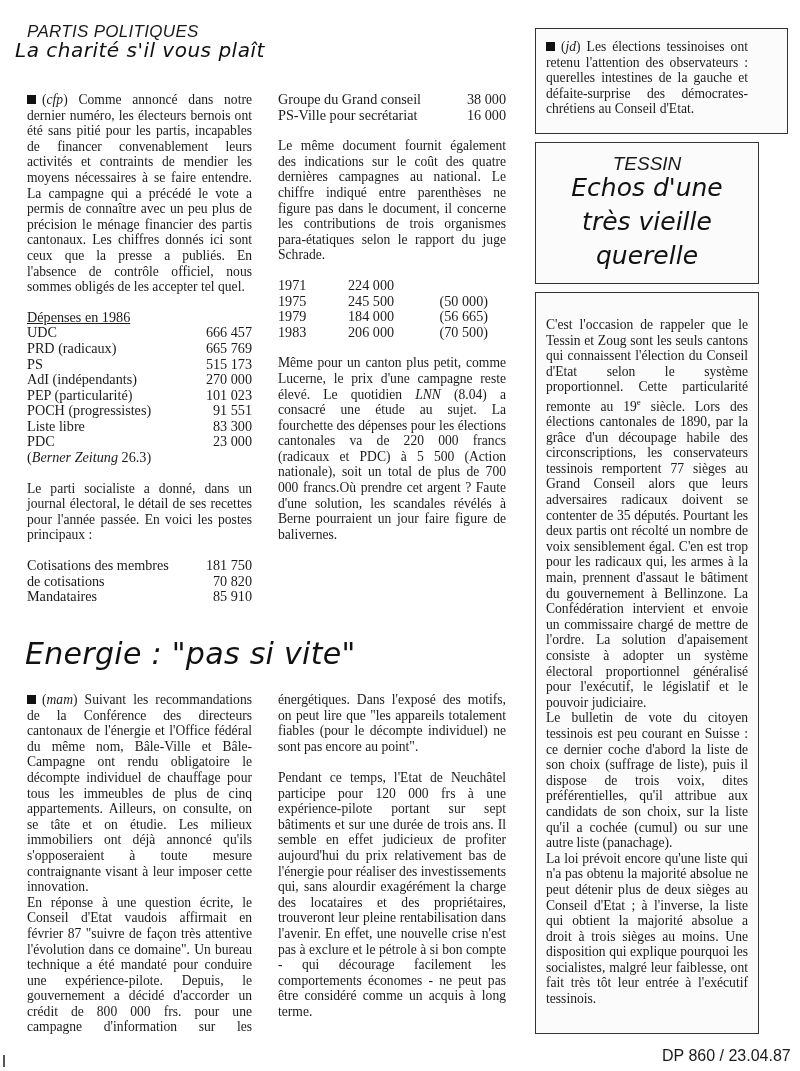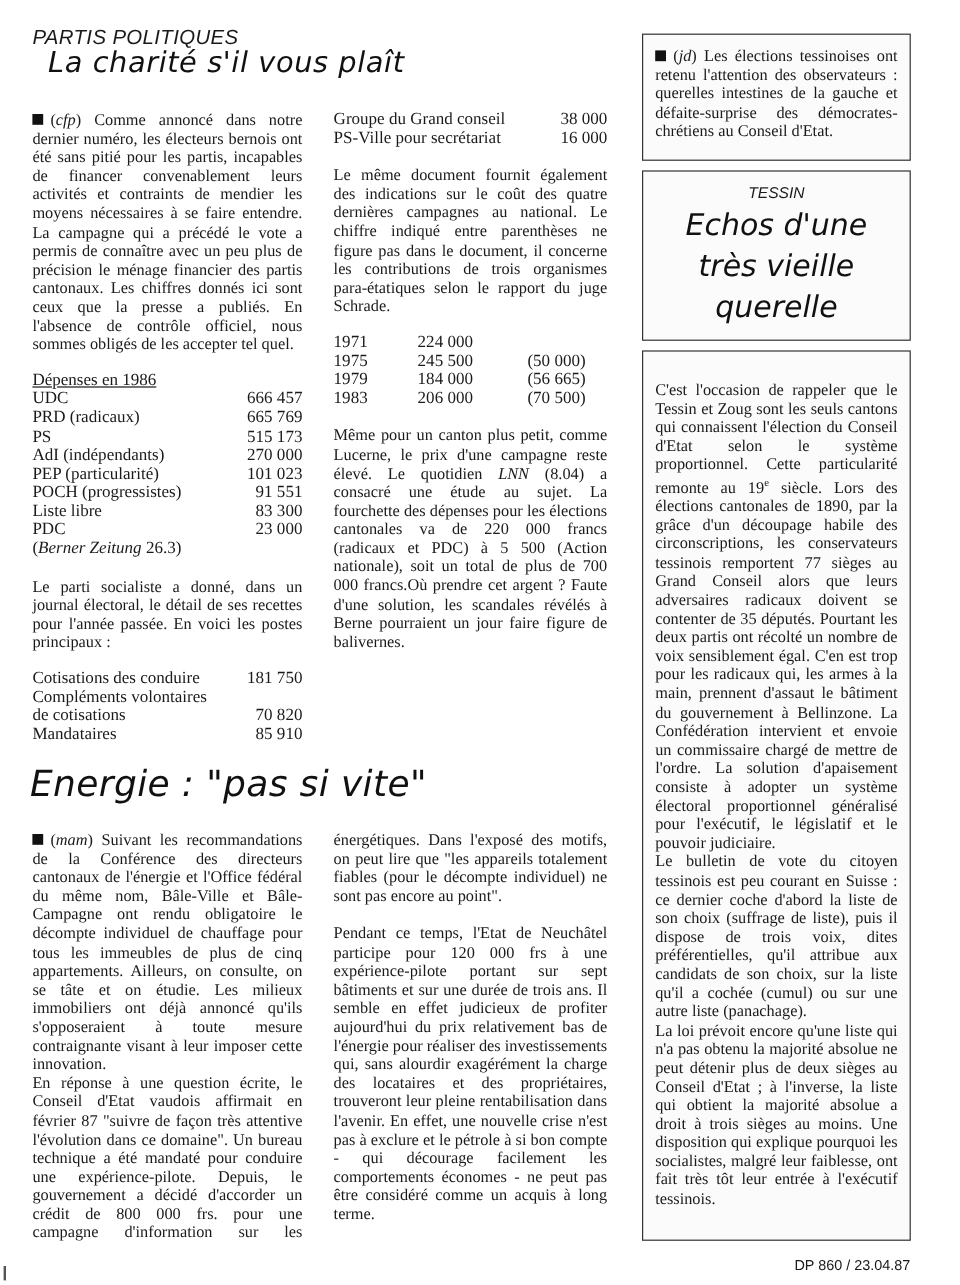--- a/index.html
+++ b/index.html
@@ -8,28 +8,28 @@
   .headline { position: absolute; font-family: "DejaVu Sans", sans-serif; font-style: italic; margin: 0; font-weight: normal; color: #111; }
   .col { position: absolute; font-family: "Liberation Serif", serif; font-size: 13.6px; line-height: 15.6px; text-align: justify; hyphens: manual; }
   .col p { margin: 0; }
   .bullet { display: inline-block; width: 9px; height: 9px; background: #111; margin-right: 6px; vertical-align: 0px; }
   .gap { height: 15px; }
   table.fig { border-collapse: collapse; font-family: "Liberation Serif", serif; font-size: 14.2px; line-height: 15.6px; width: 100%; }
   table.fig td { padding: 0; vertical-align: top; }
   td.num { text-align: right; white-space: nowrap; }
   .underline { text-decoration: underline; }
   .box { position: absolute; border: 1.5px solid #333; background: #fbfbfb; }
-  .footer { position: absolute; font-family: "Liberation Sans", sans-serif; font-size: 12px; }
+  .footer { position: absolute; font-family: "Liberation Sans", sans-serif; font-size: 16px; }
   .margin-mark { position: absolute; width: 2px; background: #555; }
 </style>
 </head>
 <body>
 
 <div class="kicker" style="left:27px; top:22px;">PARTIS POLITIQUES</div>
-<h1 class="headline" style="left:40px; top:38px; font-size:24px; letter-spacing:0.5px;">La charité s'il vous plaît</h1>
+<h1 class="headline" style="left:15px; top:38px; font-size:20px; letter-spacing:0.5px;">La charité s'il vous plaît</h1>
 
 <div class="col" style="left:27px; top:92px; width:225px;">
   <p>
     <span class="bullet"></span>(<i>cfp</i>) <span>Comme annoncé dans notre dernier numéro, les électeurs bernois ont été sans pitié pour les partis, incapables de financer convenablement leurs activités et contraints de mendier les moyens nécessaires à se faire entendre. La campagne qui a précédé le vote a permis de connaître avec un peu plus de précision le ménage financier des partis cantonaux. Les chiffres donnés ici sont ceux que la presse a publiés. En l'absence de contrôle officiel, nous sommes obligés de les accepter tel quel.</span>
   </p>
   <div class="gap"></div>
   <table class="fig">
     <tbody>
         <tr>
           <td colspan="2" class="underline">Dépenses en 1986</td>
@@ -70,26 +70,22 @@
           <td colspan="2">(<i>Berner Zeitung</i> <span>26.3</span>)</td>
         </tr>
   </tbody>
     </table>
   <div class="gap"></div>
   <p>Le parti socialiste a donné, dans un journal électoral, le détail de ses recettes pour l'année passée. En voici les postes principaux :</p>
   <div class="gap"></div>
   <table class="fig">
     <tbody>
         <tr>
-          <td>Cotisations des conduire</td>
+          <td>Cotisations des membres</td>
           <td class="num">181 750</td>
-        </tr>
-    <tr>
-          <td>Compléments volontaires</td>
-          <td class="num"></td>
         </tr>
     <tr>
           <td>de cotisations</td>
           <td class="num">70 820</td>
         </tr>
     <tr>
           <td>Mandataires</td>
           <td class="num">85 910</td>
         </tr>
   </tbody>
@@ -149,28 +145,28 @@
   <p style="max-height:141px; overflow:hidden;">En réponse à une question écrite, le Conseil d'Etat vaudois affirmait en février 87 "suivre de façon très attentive l'évolution dans ce domaine". Un bureau technique a été mandaté pour conduire une expérience-pilote. Depuis, le gouvernement a décidé d'accorder un crédit de 800 000 frs. pour une campagne d'information sur les problèmes énergétiques. Dans l'exposé des motifs, on peut lire que "les appareils totalement fiables (pour le décompte individuel) ne sont pas encore au point".</p>
 </div>
 
 <div class="col" style="left:278px; top:692px; width:228px;">
   <p style="height:78px; overflow:hidden; position:relative;">
     <span style="display:block; margin-top:-140.4px;">En réponse à une question écrite, le Conseil d'Etat vaudois affirmait en février 87 "suivre de façon très attentive l'évolution dans ce domaine". Un bureau technique a été mandaté pour conduire une expérience-pilote. Depuis, le gouvernement a décidé d'accorder un crédit de 800 000 frs. pour une campagne d'information sur les problèmes énergétiques. Dans l'exposé des motifs, on peut lire que "les appareils totalement fiables (pour le décompte individuel) ne sont pas encore au point".</span>
   </p>
   <p>Pendant ce temps, l'Etat de Neuchâtel participe pour 120 000 frs à une expérience-pilote portant sur sept bâtiments et sur une durée de trois ans. Il semble en effet judicieux de profiter aujourd'hui du prix relativement bas de l'énergie pour réaliser des investissements qui, sans alourdir exagérément la charge des locataires et des propriétaires, trouveront leur pleine rentabilisation dans l'avenir. En effet, une nouvelle crise n'est pas à exclure et le pétrole à si bon compte - qui décourage facilement les comportements économes - ne peut pas être considéré comme un acquis à long terme.</p>
 </div>
 
-<div class="box" style="left:535px; top:28px; width:222px; height:104px;">
+<div class="box" style="left:535px; top:28px; width:222px; height:104px;padding-left:29px;">
   <div class="col" style="left:10px; top:10px; width:202px; position:absolute;">
     <p><span class="bullet"></span>(<i>jd</i>) <span>Les élections tessinoises ont retenu l'attention des observateurs : querelles intestines de la gauche et défaite-surprise des démocrates-chrétiens au Conseil d'Etat.</span></p>
   </div>
 </div>
 
 <div class="box" style="left:535px; top:142px; width:222px; height:140px;">
-  <div style="position:absolute; left:0; right:0; top:10px; text-align:center; font-family:'Liberation Sans', sans-serif; font-style:italic; font-size:13px;">TESSIN</div>
+  <div style="position:absolute; left:0; right:0; top:10px; text-align:center; font-family:'Liberation Sans', sans-serif; font-style:italic; font-size:19px;">TESSIN</div>
   <div style="position:absolute; left:0; right:0; top:28px; text-align:center; font-family:'DejaVu Sans', sans-serif; font-style:italic; font-size:25px; line-height:34px; color:#111;">
     <div>Echos d'une</div>
     <div>très vieille</div>
     <div>querelle</div>
   </div>
 </div>
 
 <div class="box" style="left:535px; top:292px; width:222px; height:740px;">
   <div class="col" style="left:10px; top:24px; width:202px; position:absolute;">
     <p><span>C'est l'occasion de rappeler que le Tessin et Zoug sont les seuls cantons qui connaissent l'élection du Conseil d'Etat selon le système proportionnel. Cette particularité remonte au 19</span><sup style="font-size:9px;">e</sup><span> siècle. Lors des élections cantonales de 1890, par la grâce d'un découpage habile des circonscriptions, les conservateurs tessinois remportent 77 sièges au Grand Conseil alors que leurs adversaires radicaux doivent se contenter de 35 députés. Pourtant les deux partis ont récolté un nombre de voix sensiblement égal. C'en est trop pour les radicaux qui, les armes à la main, prennent d'assaut le bâtiment du gouvernement à Bellinzone. La Confédération intervient et envoie un commissaire chargé de mettre de l'ordre. La solution d'apaisement consiste à adopter un système électoral proportionnel généralisé pour l'exécutif, le législatif et le pouvoir judiciaire.</span></p>

